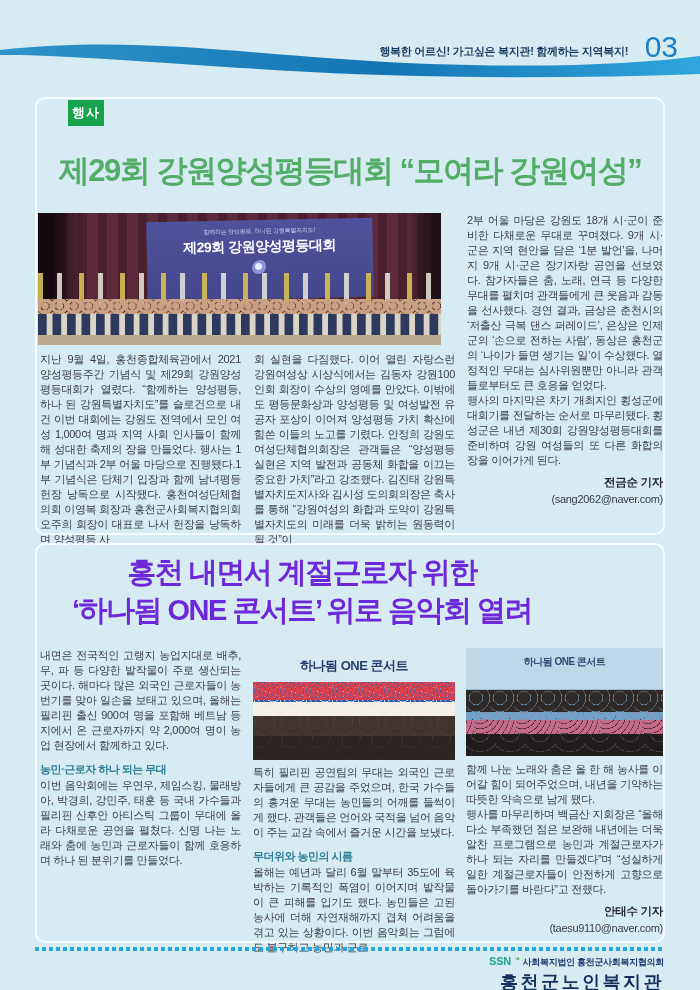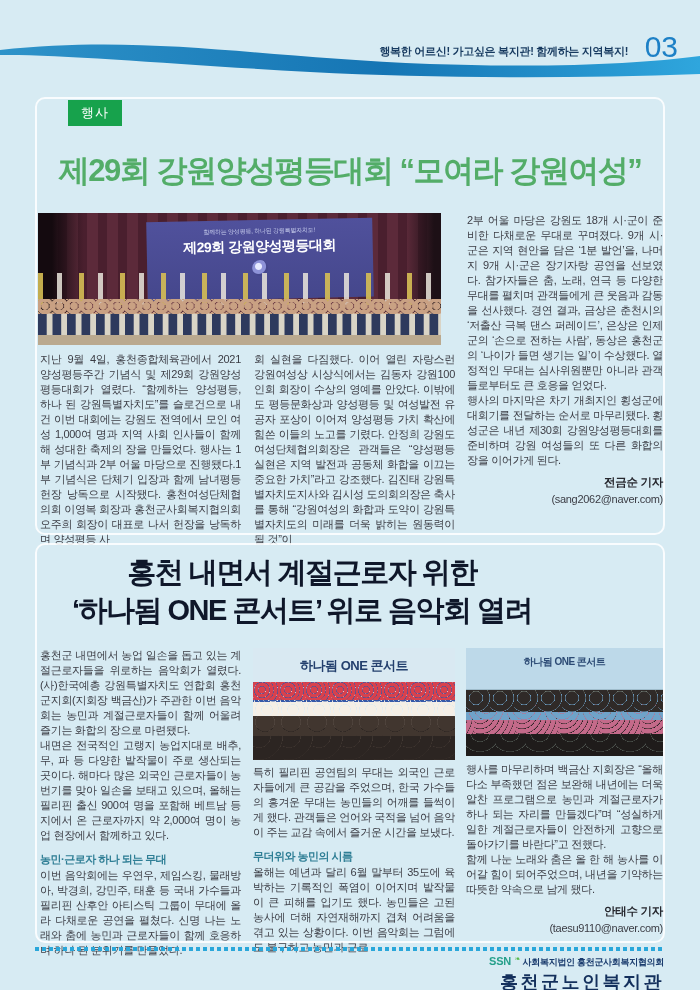--- a/index.html
+++ b/index.html
@@ -12,30 +12,30 @@
   
   .wave{position:absolute;left:0;top:32px;width:700px;height:52px;}
   .slogan{position:absolute;right:72px;top:44px;font-size:11px;font-weight:bold;color:#16395f;letter-spacing:-0.3px;}
   .pagenum{position:absolute;right:22px;top:30px;font-size:30px;color:#1d80c6;font-weight:500;}
   
   .secbox{position:absolute;left:35px;width:626px;border:2px solid rgba(255,255,255,.85);border-radius:10px;}
   #box1{top:97px;height:434px;}
   #box2{top:543px;height:396px;}
   .badge{
     position:absolute;left:68px;top:100px;background:#17a24c;color:#fff;
-    font-size:13px;font-weight:normal;padding:4px 13px;letter-spacing:1px;
+    font-size:13px;font-weight:bold;padding:4px 4px;letter-spacing:1px;
   }
   
   .h1a{
     position:absolute;left:35px;width:630px;top:150px;text-align:center;
     font-size:31px;font-weight:800;color:#53ad68;letter-spacing:-1.5px;
   }
   .h2a{
     position:absolute;left:35px;width:534px;text-align:center;
-    font-size:29px;font-weight:800;color:#0f172a;letter-spacing:-1.5px;
+    font-size:29px;font-weight:800;color:#6d28d9;letter-spacing:-1.5px;
   }
   #h2line1{top:553px;}
   #h2line2{top:591px;}
   
   .col{position:absolute;font-size:11px;line-height:15px;text-align:justify;word-break:break-all;letter-spacing:-0.3px;color:#3b3c44;}
   .col p{margin:0;}
   .subhead{font-weight:bold;color:#2e7e95;margin-top:9px !important;margin-bottom:1px !important;letter-spacing:-0.5px;}
   .reporter{text-align:right;font-weight:bold;color:#26272e;margin-top:7px !important;font-size:11.5px;}
   .email{text-align:right;color:#3b3c44;margin-top:2px !important;}
   
@@ -163,21 +163,20 @@
   <p>행사의 마지막은 차기 개최지인 횡성군에 대회기를 전달하는 순서로 마무리됐다. 횡성군은 내년 제30회 강원양성평등대회를 준비하며 강원 여성들의 또 다른 화합의 장을 이어가게 된다.</p>
   <p class="reporter">전금순 기자</p>
   <p class="email">(sang2062@naver.com)</p>
 </div>
 
 <div class="secbox" id="box2"></div>
 <div class="h2a" id="h2line1">홍천 내면서 계절근로자 위한</div>
 <div class="h2a" id="h2line2">‘하나됨 ONE 콘서트’  위로 음악회 열려</div>
 
 <div class="col" id="a2c1">
-  <p>홍천군 내면에서 농업 일손을 돕고 있는 계절근로자들을 위로하는 음악회가 열렸다. (사)한국예총 강원특별자치도 연합회 홍천군지회(지회장 백금산)가 주관한 이번 음악회는 농민과 계절근로자들이 함께 어울려 즐기는 화합의 장으로 마련됐다.</p>
   <p>내면은 전국적인 고랭지 농업지대로 배추, 무, 파 등 다양한 밭작물이 주로 생산되는 곳이다. 해마다 많은 외국인 근로자들이 농번기를 맞아 일손을 보태고 있으며, 올해는 필리핀 출신 900여 명을 포함해 베트남 등지에서 온 근로자까지 약 2,000여 명이 농업 현장에서 함께하고 있다.</p>
   <p class="subhead">농민·근로자 하나 되는 무대</p>
   <p>이번 음악회에는 우연우, 제임스킹, 물래방아, 박경희, 강민주, 태훈 등 국내 가수들과 필리핀 산후안 아티스틱 그룹이 무대에 올라 다채로운 공연을 펼쳤다. 신명 나는 노래와 춤에 농민과 근로자들이 함께 호응하며 하나 된 분위기를 만들었다.</p>
 </div>
 
 <div class="photo2">
   <div class="title">하나됨 ONE 콘서트</div>
   <div class="performers"></div>
   <div class="crowd"></div>
 </div>
@@ -185,22 +184,22 @@
   <p>특히 필리핀 공연팀의 무대는 외국인 근로자들에게 큰 공감을 주었으며, 한국 가수들의 흥겨운 무대는 농민들의 어깨를 들썩이게 했다. 관객들은 언어와 국적을 넘어 음악이 주는 교감 속에서 즐거운 시간을 보냈다.</p>
   <p class="subhead">무더위와 농민의 시름</p>
   <p>올해는 예년과 달리 6월 말부터 35도에 육박하는 기록적인 폭염이 이어지며 밭작물이 큰 피해를 입기도 했다. 농민들은 고된 농사에 더해 자연재해까지 겹쳐 어려움을 겪고 있는 상황이다. 이번 음악회는 그럼에도 불구하고 농민과 근로</p>
 </div>
 
 <div class="photo3">
   <div class="title">하나됨 ONE 콘서트</div>
   <div class="crowd"></div>
 </div>
 <div class="col" id="a2c3">
+  <p>함께 나눈 노래와 춤은 올 한 해 농사를 이어갈 힘이 되어주었으며, 내년을 기약하는 따뜻한 약속으로 남게 됐다.</p>
   <p>행사를 마무리하며 백금산 지회장은 “올해 다소 부족했던 점은 보완해 내년에는 더욱 알찬 프로그램으로 농민과 계절근로자가 하나 되는 자리를 만들겠다”며 “성실하게 일한 계절근로자들이 안전하게 고향으로 돌아가기를 바란다”고 전했다.</p>
-  <p>함께 나눈 노래와 춤은 올 한 해 농사를 이어갈 힘이 되어주었으며, 내년을 기약하는 따뜻한 약속으로 남게 됐다.</p>
   <p class="reporter">안태수 기자</p>
   <p class="email">(taesu9110@naver.com)</p>
 </div>
 
 <div class="dashline"></div>
 <div class="footer">
   <div class="row1">
     <span class="ssn">SSN</span><span class="leaf">❧</span>
     <span>사회복지법인 홍천군사회복지협의회</span>
   </div>

